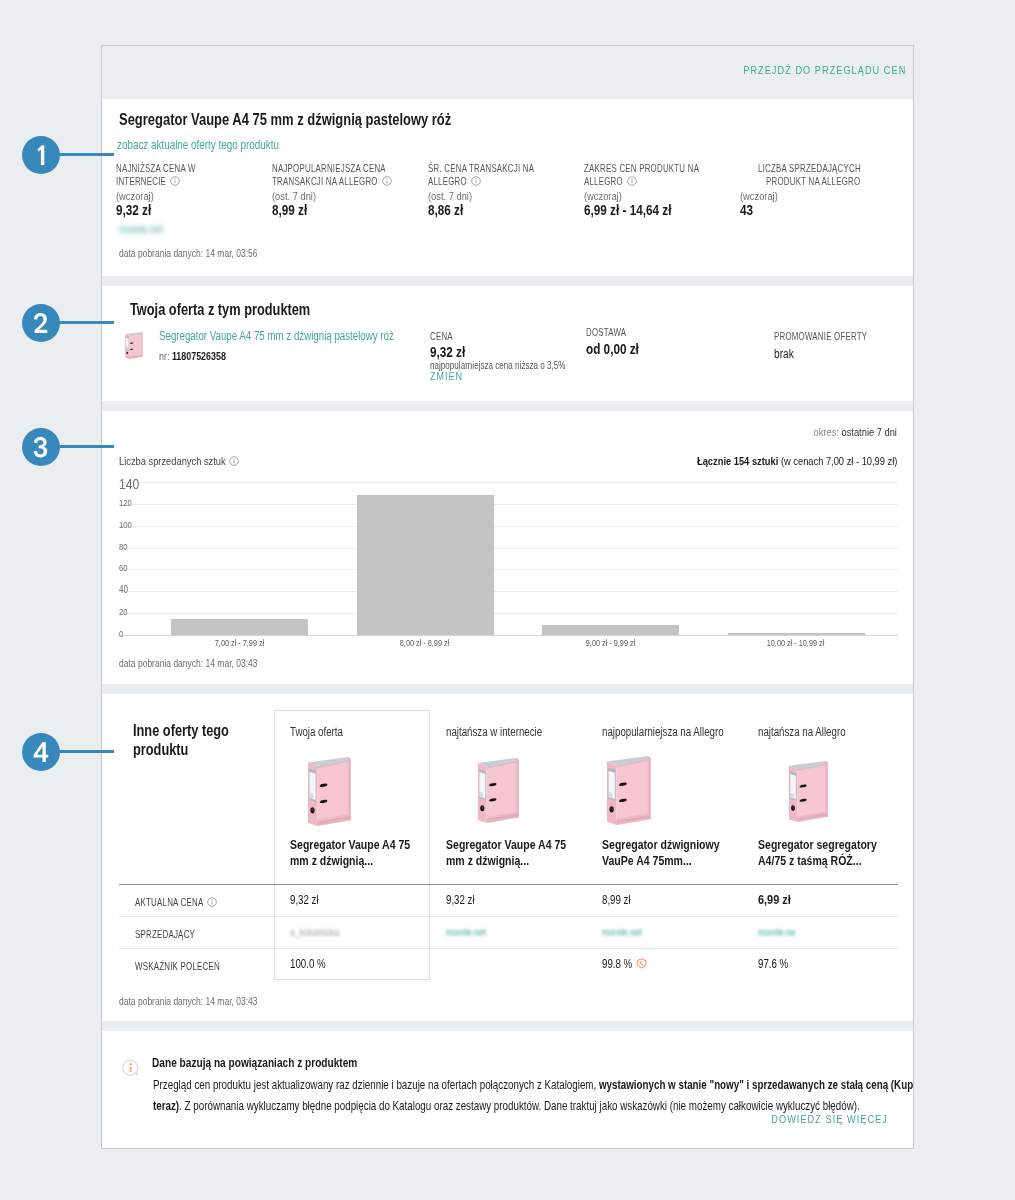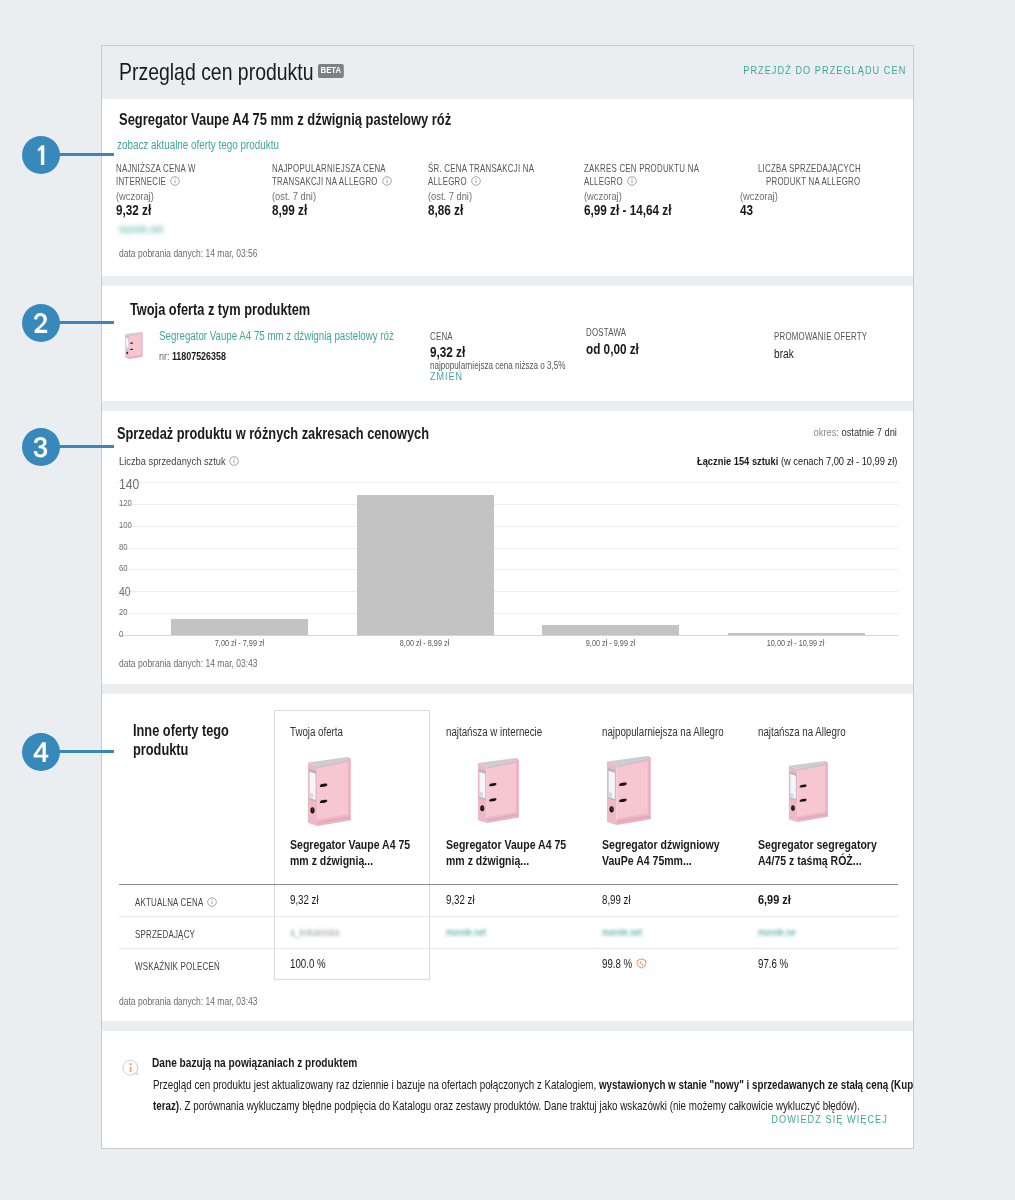--- a/index.html
+++ b/index.html
@@ -71,21 +71,20 @@
     <svg width="16" height="22" viewBox="0 0 16 22">
       <path d="M9.5,21.0 L9.5,16.6 L0.6,16.6 L0.6,13.8 L9.3,1.2 L12.8,1.2 L12.8,13.7 L15.3,13.7 L15.3,16.6 L12.8,16.6 L12.8,21.0 Z M9.5,13.7 L9.5,5.6 L3.9,13.7 Z" fill="#fff"></path>
     </svg>
   </div>
 <div class="mline" style="left:58px;top:750px;width:56px"></div>
 
 <div class="card">
 <div class="inner">
 
   <div class="hdr"></div>
-  <div class="tl" style="left:17px;top:12px;font-size:24px;color:#1a1a1a"><span class="nx" style="margin-right: -45.6297px;">Przegląd cen produktu</span><span class="beta">BETA</span></div>
   <div class="tl" style="right:7px;top:18px;font-size:11.3px;color:#3fa79a;letter-spacing:1.3px"><span class="nxr" style="margin-left: -38.2494px;">PRZEJDŹ DO PRZEGLĄDU CEN</span></div>
 
   <div class="tl" style="left:17px;top:65px;font-size:16px;font-weight:700;color:#1a1a1a"><span class="nx" style="margin-right: -77.9356px;">Segregator Vaupe A4 75 mm z dźwignią pastelowy róż</span></div>
   <div class="tl" style="left:15px;top:92px;font-size:12.2px;color:#3fa79a"><span class="nx" style="margin-right: -37.9762px;">zobacz aktualne oferty tego produktu</span></div>
   <div id="stats">
         <div class="stat-label" style="position:absolute;left:14px;top:115px"><span class="nxs" style="margin-right: -36.5892px;">NAJNIŻSZA CENA W</span></div>
         <div class="stat-label" style="position:absolute;left:14px;top:128px"><span class="nxs" style="margin-right: -23.0442px;">INTERNECIE</span><span class="ico" style="margin-left:4px"><svg width="10" height="10" viewBox="0 0 10 10">
               <circle cx="5" cy="5" r="4.3" fill="none" stroke="#9b9b9b" stroke-width="0.9"></circle>
               <rect x="4.5" y="4.15" width="1" height="3.1" rx="0.5" fill="#9b9b9b"></rect>
               <circle cx="5" cy="2.85" r="0.62" fill="#9b9b9b"></circle>
@@ -160,35 +159,34 @@
   <div class="stat" style="left:484px;top:279px">
     <div class="stat-label"><span class="nxs" style="margin-right: -18.5506px;">DOSTAWA</span></div>
     <div class="stat-value" style="margin-top:2px"><span class="nx" style="margin-right: -12.4034px;">od 0,00 zł</span></div>
   </div>
   <div class="stat" style="left:672px;top:283px">
     <div class="stat-label"><span class="nxs" style="margin-right: -42.9335px;">PROMOWANIE OFERTY</span></div>
     <div style="font-size:12.5px;color:#1a1a1a;margin-top:4px;white-space:nowrap"><span class="nx" style="margin-right: -4.62235px;">brak</span></div>
   </div>
   <div class="gap" style="top:355px"></div>
 
-  <div class="secttl" style="left:15px;top:378px"><span class="nxt" style="margin-right: -90.5695px;">Sprzedaż produktu w różnych zakresach cenowych</span></div>
   <div class="tl" style="right:16px;top:380px;font-size:11.5px;color:#8a8a8a"><span class="nxr" style="margin-left: -19.5581px;"><span>okres: </span><span style="color:#333">ostatnie 7 dni</span></span></div>
   <div class="tl" style="left:17px;top:409px;font-size:11.5px;color:#444"><span class="nx" style="margin-right: -25.0206px;">Liczba sprzedanych sztuk</span><span class="ico" style="margin-left:3px"><svg width="10" height="10" viewBox="0 0 10 10">
             <circle cx="5" cy="5" r="4.3" fill="none" stroke="#9b9b9b" stroke-width="0.9"></circle>
             <rect x="4.5" y="4.1" width="1" height="3.1" rx="0.5" fill="#9b9b9b"></rect>
             <circle cx="5" cy="2.8" r="0.62" fill="#9b9b9b"></circle>
           </svg></span></div>
   <div class="tl" style="right:16px;top:409px;font-size:11.5px;color:#1a1a1a"><span class="nxr" style="margin-left: -47.0013px;"><b>Łącznie 154 sztuki</b><span> (w cenach 7,00 zł - 10,99 zł)</span></span></div>
   <div id="chart" style="position:absolute;left:0;top:0;width:811px;height:638px">
         <div style="position:absolute;left:16px;top:589px;width:780px;height:1px;background:#d5d5d5"></div>
         <div style="position:absolute;left:17px;top:582px;font-size:9.5px;color:#707070"><span class="nx" style="margin-right: -1.00641px;">0</span></div>
         <div style="position:absolute;left:16px;top:567px;width:780px;height:1px;background:#ededed"></div>
         <div style="position:absolute;left:17px;top:560px;font-size:9.5px;color:#707070"><span class="nx" style="margin-right: -2.00984px;">20</span></div>
         <div style="position:absolute;left:16px;top:545px;width:780px;height:1px;background:#ededed"></div>
-        <div style="position:absolute;left:17px;top:538px;font-size:13px;color:#707070"><span class="nx" style="margin-right: -2.00984px;">40</span></div>
+        <div style="position:absolute;left:17px;top:538px;font-size:10px;color:#707070"><span class="nx" style="margin-right: -2.00984px;">40</span></div>
         <div style="position:absolute;left:16px;top:523px;width:780px;height:1px;background:#ededed"></div>
         <div style="position:absolute;left:17px;top:516px;font-size:9.5px;color:#707070"><span class="nx" style="margin-right: -2.00984px;">60</span></div>
         <div style="position:absolute;left:16px;top:502px;width:780px;height:1px;background:#ededed"></div>
         <div style="position:absolute;left:17px;top:495px;font-size:9.5px;color:#707070"><span class="nx" style="margin-right: -2.00984px;">80</span></div>
         <div style="position:absolute;left:16px;top:480px;width:780px;height:1px;background:#ededed"></div>
         <div style="position:absolute;left:17px;top:473px;font-size:9.5px;color:#707070"><span class="nx" style="margin-right: -3.01328px;">100</span></div>
         <div style="position:absolute;left:16px;top:458px;width:780px;height:1px;background:#ededed"></div>
         <div style="position:absolute;left:17px;top:451px;font-size:9.5px;color:#707070"><span class="nx" style="margin-right: -3.01328px;">120</span></div>
         <div style="position:absolute;left:16px;top:436px;width:780px;height:1px;background:#ededed"></div>
         <div style="position:absolute;left:17px;top:429px;font-size:15px;color:#707070"><span class="nx" style="margin-right: -3.01328px;">140</span></div>

